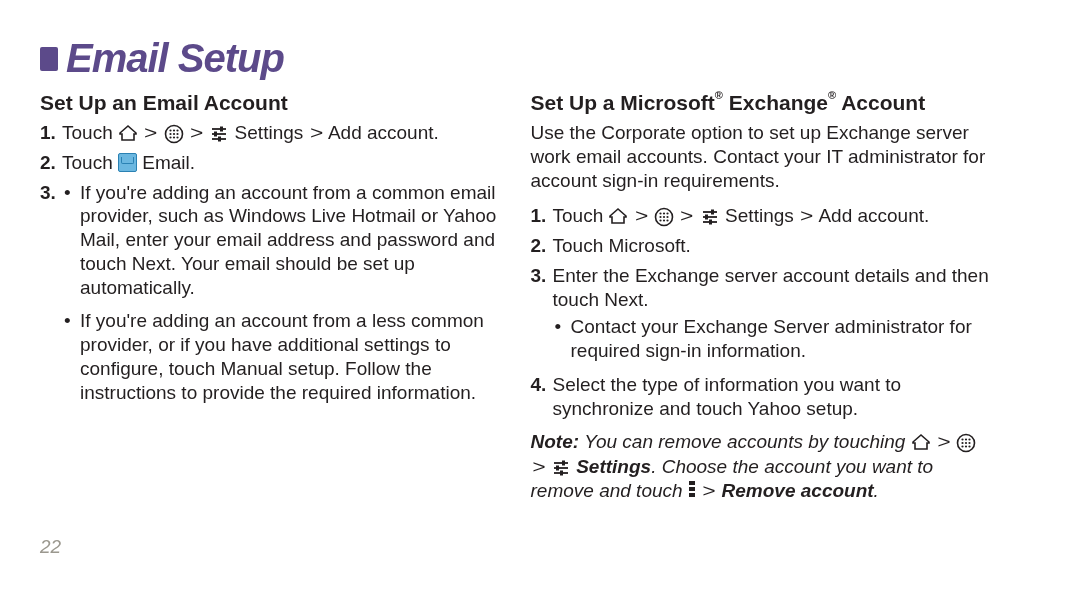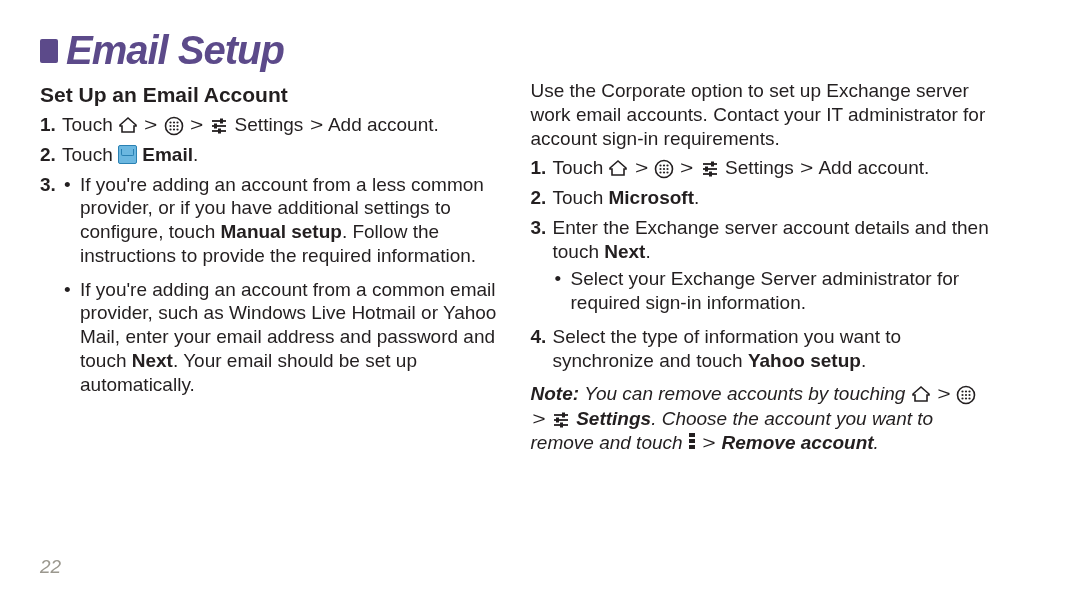--- a/index.html
+++ b/index.html
@@ -1,44 +1,44 @@
 <!DOCTYPE html>
 <html><head>
 <meta charset="utf-8">
 <style>
   html,body{margin:0;padding:0;width:1080px;height:594px;background:#fff;font-family:Arial,Helvetica,sans-serif;color:#231f20;-webkit-font-smoothing:antialiased}
-  .page{position:relative;width:1033px;height:594px;padding:28px 40px 0 40px;box-sizing:border-box}
+  .page{position:relative;width:1033px;height:594px;padding:36px 40px 0 40px;box-sizing:border-box}
   .title-row{display:flex;align-items:center;margin-top:0}
   .purple-tab{width:18px;height:24px;background:#5c4a8a;border-radius:2px;margin-right:8px;flex:none}
   .title{font-size:40px;font-weight:bold;font-style:italic;color:#5c4a8a;letter-spacing:-1px}
   .cols{display:flex;gap:28px;margin-top:6px}
   .col{flex:1;min-width:0}
   .h2{font-size:21px;font-weight:bold;color:#231f20;margin:4px 0 6px 0}
   .sup{font-size:11px;font-weight:bold;vertical-align:top;position:relative;top:-2px}
-  .p{font-size:19px;line-height:1.25;margin:0 0 6px 0}
+  .p{font-size:19px;line-height:1.25;margin:0 0 12px 0}
   ol{list-style:none;margin:0;padding:0}
   ol>li{font-size:19px;line-height:1.25;margin:0 0 6px 0;padding-left:22px;position:relative}
   ol>li .num{position:absolute;left:0;top:0;font-weight:bold}
   ul.bul{list-style:none;margin:4px 0 0 0;padding:0}
   ul.bul>li{font-size:19px;line-height:1.25;margin:0 0 10px 0;padding-left:18px;position:relative}
   ul.bul>li::before{content:"•";position:absolute;left:2px;top:0}
-  .b{font-weight:bold}
+  .b{font-weight:normal}
   .gt{display:inline-block;font-family:Arial,sans-serif;font-weight:normal;padding:0 2px;transform:scaleX(1.2)}
   .ico{display:inline-block;vertical-align:-3px;width:20px;height:18px}
   .ico svg{display:block}
   .email-icon{display:inline-block;width:17px;height:17px;vertical-align:-3px;background:#6bb7e0;border:1px solid #2a81b3;position:relative;border-radius:2px}
   .email-icon::after{content:"";position:absolute;left:2px;right:2px;top:3px;height:6px;border:1px solid #2a81b3;border-top:none;border-radius:0 0 2px 2px}
   .note{font-style:italic;font-size:19px;line-height:1.28;margin-top:10px}
   .note .nb{font-weight:bold;}
   .menu-dots{display:inline-block;vertical-align:-2px;width:8px;height:18px;position:relative}
   .menu-dots span{position:absolute;left:1px;width:6px;height:4px;background:#231f20}
   .menu-dots span:nth-child(1){top:0}
   .menu-dots span:nth-child(2){top:6px}
   .menu-dots span:nth-child(3){top:12px}
-  .pagenum{position:absolute;left:40px;bottom:16px;font-size:19px;color:#9b988f;font-style:italic}
+  .pagenum{position:absolute;left:40px;bottom:36px;font-size:19px;color:#9b988f;font-style:italic}
 </style>
 </head>
 <body>
 
 <svg width="0" height="0" style="position:absolute">
   <defs>
     <g id="ic-home">
       <path d="M2 9 L10 2 L18 9 L18 10 L16 10 L16 16 L4 16 L4 10 L2 10 Z" fill="none" stroke="#231f20" stroke-width="1.6"></path>
     </g>
     <g id="ic-apps">
@@ -95,31 +95,34 @@
           <span> Add account</span>.
         </li>
         <li><span class="num">2.</span>
           <span>Touch </span>
           <span class="email-icon"></span>
           <span class="b"> Email</span>.
         </li>
         <li><span class="num">3.</span>
           <ul class="bul">
             <li>
-              <span>If you're adding an account from a less common provider, or if you have additional settings to configure, touch </span><span class="b">Manual setup</span><span>. Follow the instructions to provide the required information.</span>
+              <span>If you're adding an account from a common email provider, such as Windows Live Hotmail or Yahoo Mail, enter your email address and password and touch </span><span class="b">Next</span><span>. Your email should be set up automatically.</span>
             </li>
             <li>
-              <span>If you're adding an account from a common email provider, such as Windows Live Hotmail or Yahoo Mail, enter your email address and password and touch </span><span class="b">Next</span><span>. Your email should be set up automatically.</span>
+              <span>If you're adding an account from a less common provider, or if you have additional settings to configure, touch </span><span class="b">Manual setup</span><span>. Follow the instructions to provide the required information.</span>
             </li>
           </ul>
         </li>
       </ol>
     </div>
 
     <div class="col">
+      <div class="h2">
+        <span>Set Up a Microsoft</span><span class="sup">®</span><span> Exchange</span><span class="sup">®</span><span> Account</span>
+      </div>
 
       <div class="p">Use the Corporate option to set up Exchange server work email accounts. Contact your IT administrator for account sign-in requirements.</div>
 
       <ol>
         <li><span class="num">1.</span>
           <span>Touch </span>
           <span class="ico"><svg viewBox="0 0 20 20">
                 <use href="#ic-home"></use>
               </svg></span>
           <span class="gt">&gt;</span>
@@ -133,21 +136,21 @@
           <span> Settings </span>
           <span class="gt">&gt;</span>
           <span> Add account</span>.
         </li>
         <li><span class="num">2.</span>
           <span>Touch </span><span class="b">Microsoft</span>.
         </li>
         <li><span class="num">3.</span>
           <span>Enter the Exchange server account details and then touch </span><span class="b">Next</span>.
           <ul class="bul">
-            <li>Select your Exchange Server administrator for required sign-in information.</li>
+            <li>Contact your Exchange Server administrator for required sign-in information.</li>
           </ul>
         </li>
         <li><span class="num">4.</span>
           <span>Select the type of information you want to synchronize and touch </span><span class="b">Yahoo setup</span>.
         </li>
       </ol>
 
       <div class="note">
         <span class="nb">Note: </span><span>You can remove accounts by touching </span>
         <span class="ico"><svg viewBox="0 0 20 20">

